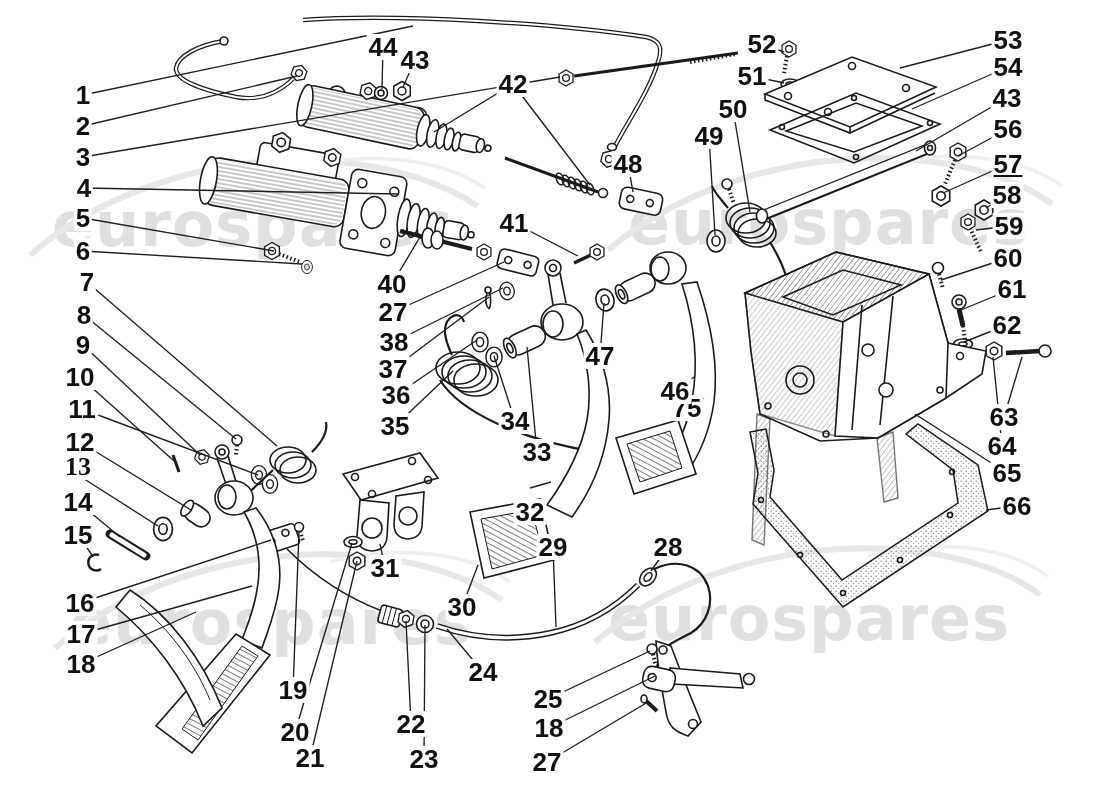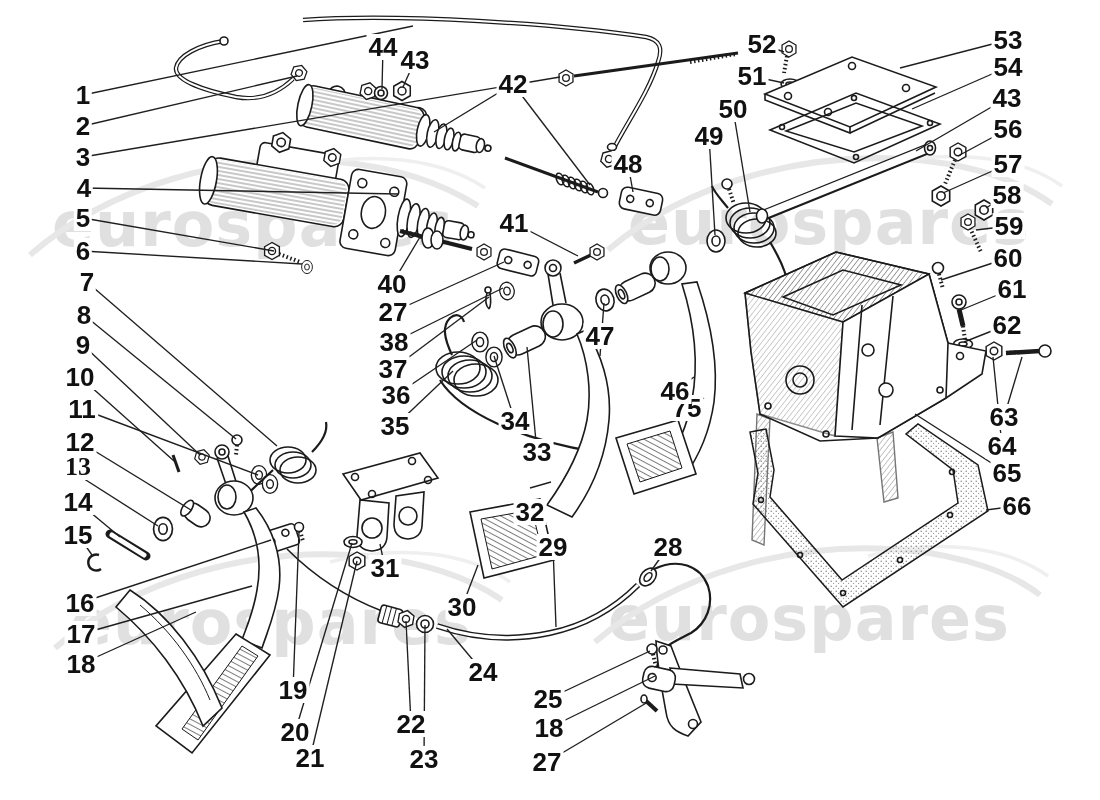--- a/index.html
+++ b/index.html
@@ -534,31 +534,31 @@
       <div class="callout" style="left: 393px; top: 369px;">37</div>
       <div class="callout" style="left: 394px; top: 342px;">38</div>
       <div class="callout" style="left: 393px; top: 312px;">27</div>
       <div class="callout" style="left: 392px; top: 284px;">40</div>
       <div class="callout" style="left: 514px; top: 223px;">41</div>
       <div class="callout" style="left: 513px; top: 84px;">42</div>
       <div class="callout" style="left: 415px; top: 60px;">43</div>
       <div class="callout" style="left: 383px; top: 47px;">44</div>
       <div class="callout" style="left: 687px; top: 408px;">75</div>
       <div class="callout" style="left: 675px; top: 391px;">46</div>
-      <div class="callout" style="left: 600px; top: 336px;">47</div>
+      <div class="callout" style="left: 600px; top: 356px;">47</div>
       <div class="callout" style="left: 628px; top: 164px;">48</div>
       <div class="callout" style="left: 709px; top: 136px;">49</div>
       <div class="callout" style="left: 733px; top: 109px;">50</div>
       <div class="callout" style="left: 752px; top: 76px;">51</div>
       <div class="callout" style="left: 762px; top: 44px;">52</div>
       <div class="callout" style="left: 1008px; top: 40px;">53</div>
       <div class="callout" style="left: 1008px; top: 67px;">54</div>
       <div class="callout" style="left: 1007px; top: 98px;">43</div>
       <div class="callout" style="left: 1008px; top: 129px;">56</div>
-      <div class="callout" style="left: 1008px; top: 164px;">57</div>
+      <div class="callout" style="left: 1008px; top: 164px; text-decoration: underline;">57</div>
       <div class="callout" style="left: 1007px; top: 195px;">58</div>
       <div class="callout" style="left: 1009px; top: 226px;">59</div>
       <div class="callout" style="left: 1008px; top: 258px;">60</div>
       <div class="callout" style="left: 1012px; top: 289px;">61</div>
       <div class="callout" style="left: 1007px; top: 325px;">62</div>
       <div class="callout" style="left: 1004px; top: 417px;">63</div>
       <div class="callout" style="left: 1002px; top: 446px;">64</div>
       <div class="callout" style="left: 1007px; top: 473px;">65</div>
       <div class="callout" style="left: 1017px; top: 506px;">66</div>
     </div>

